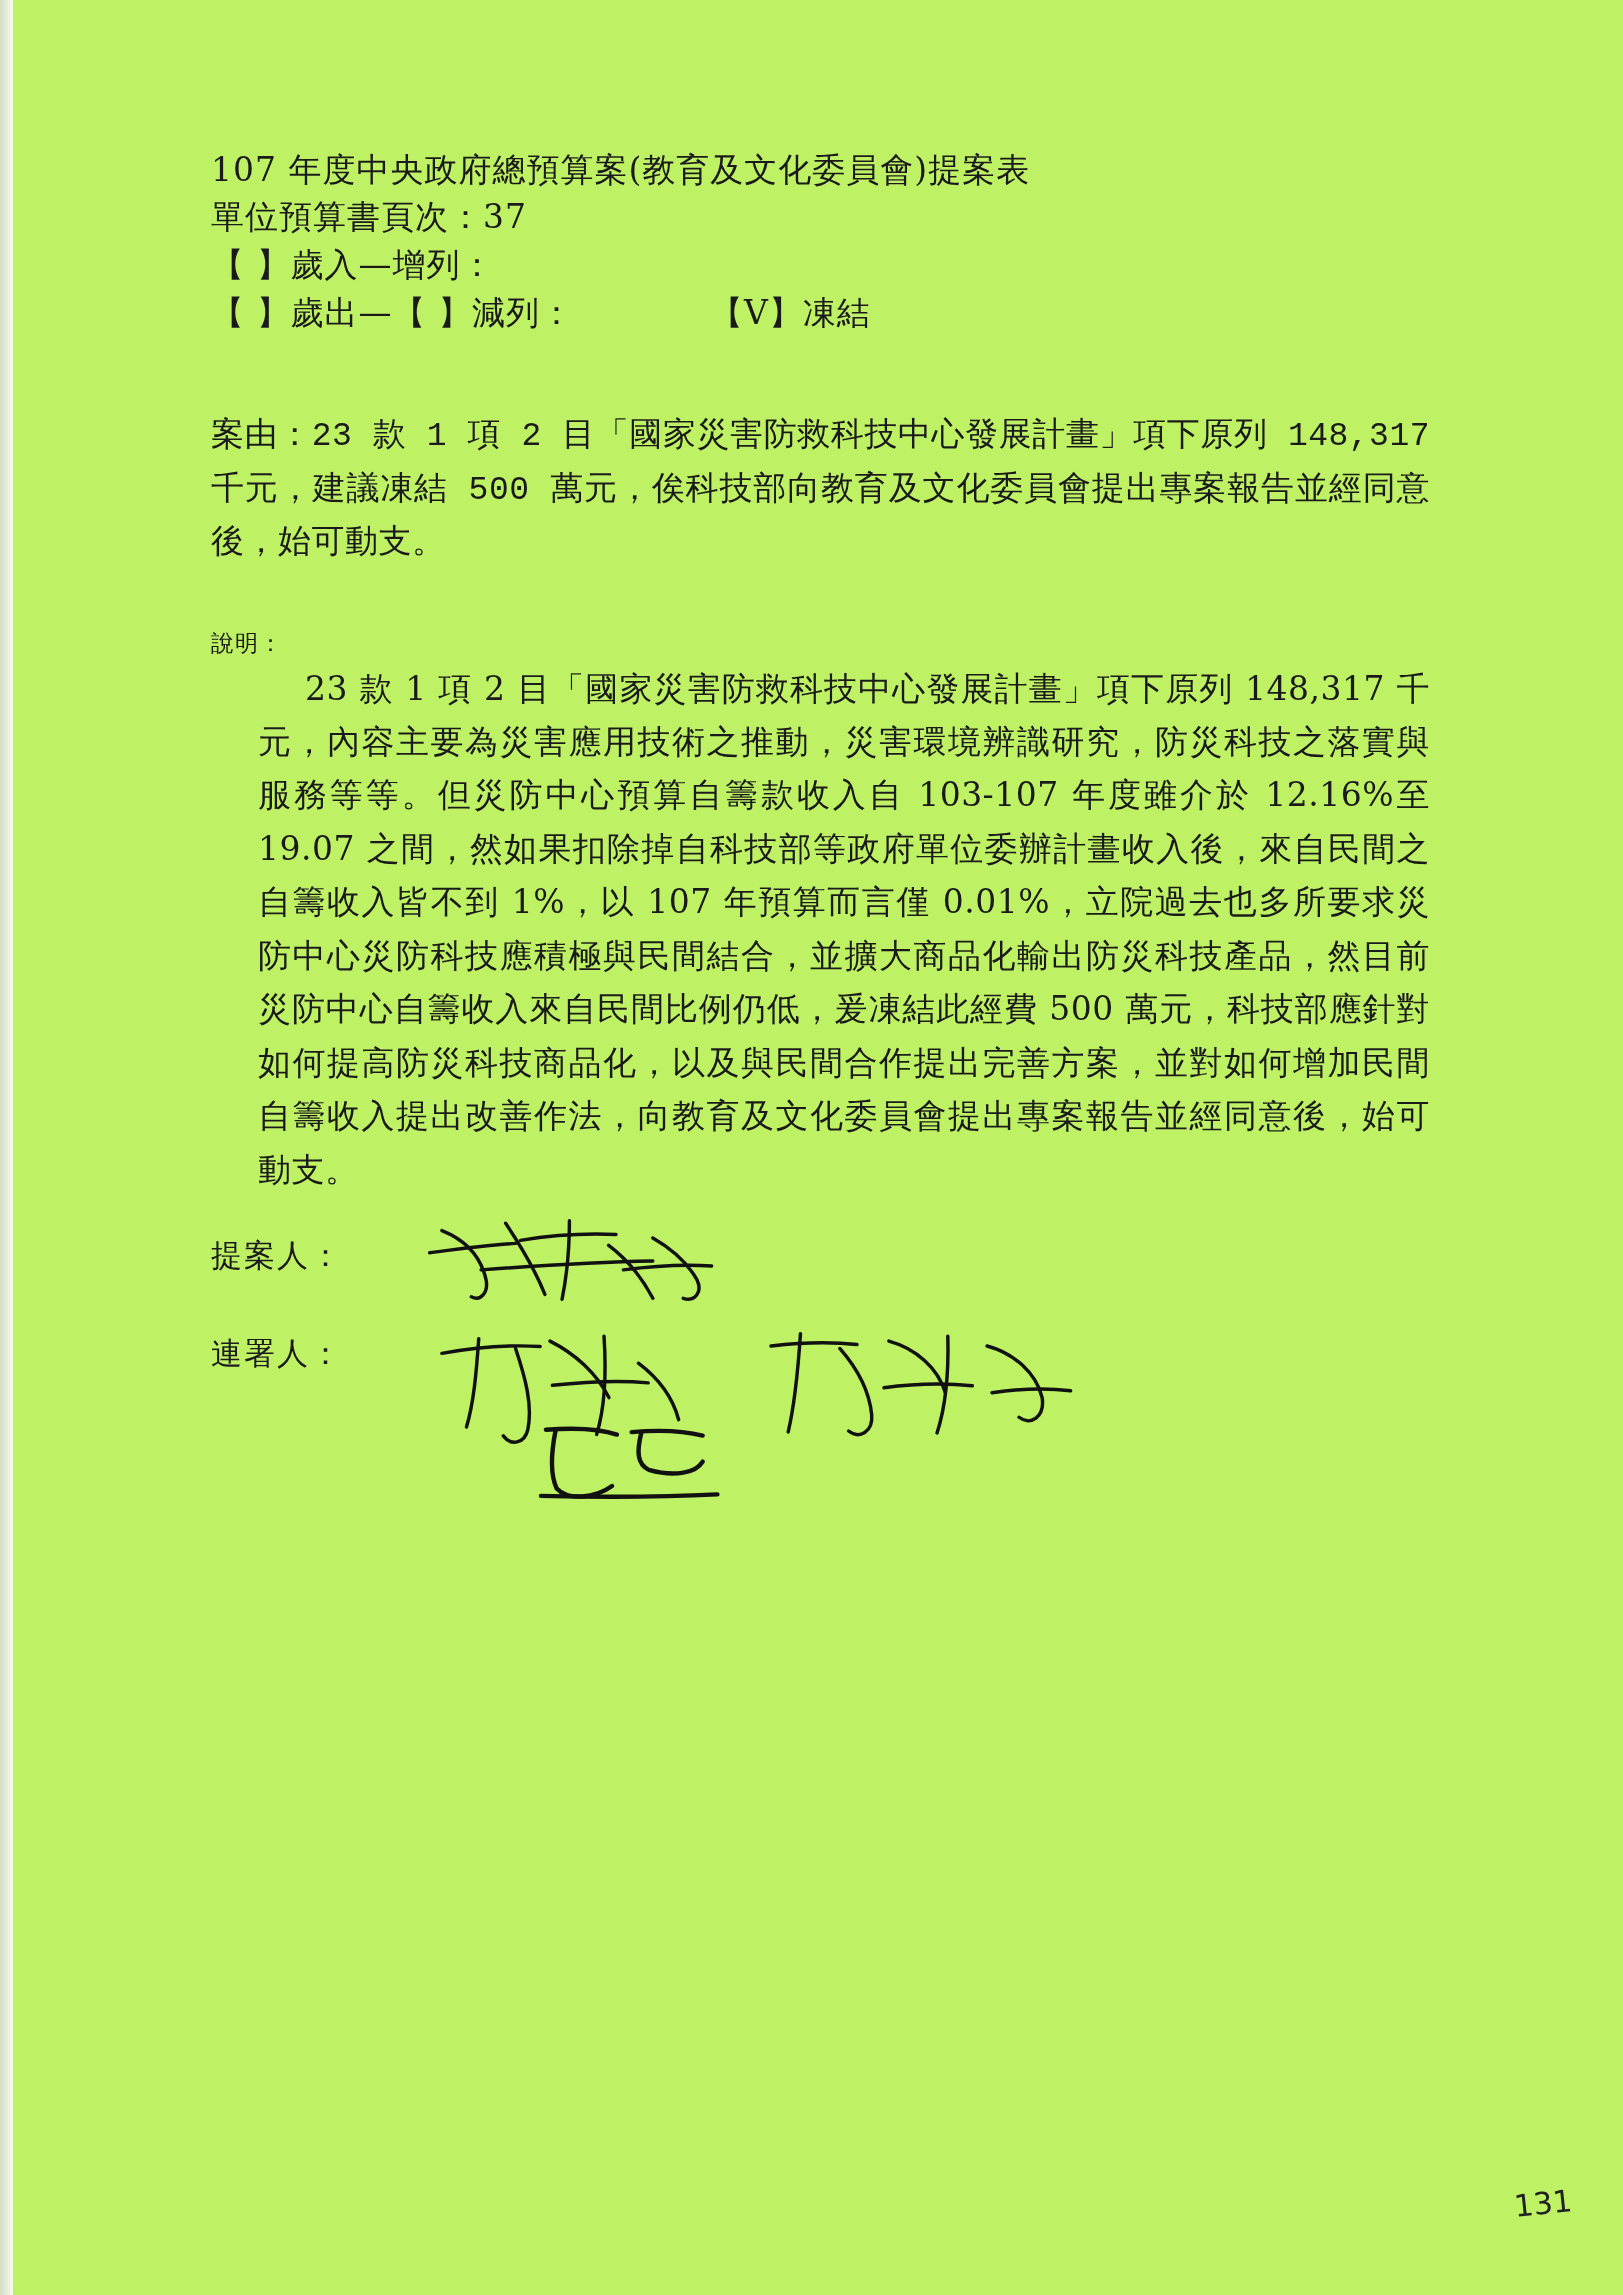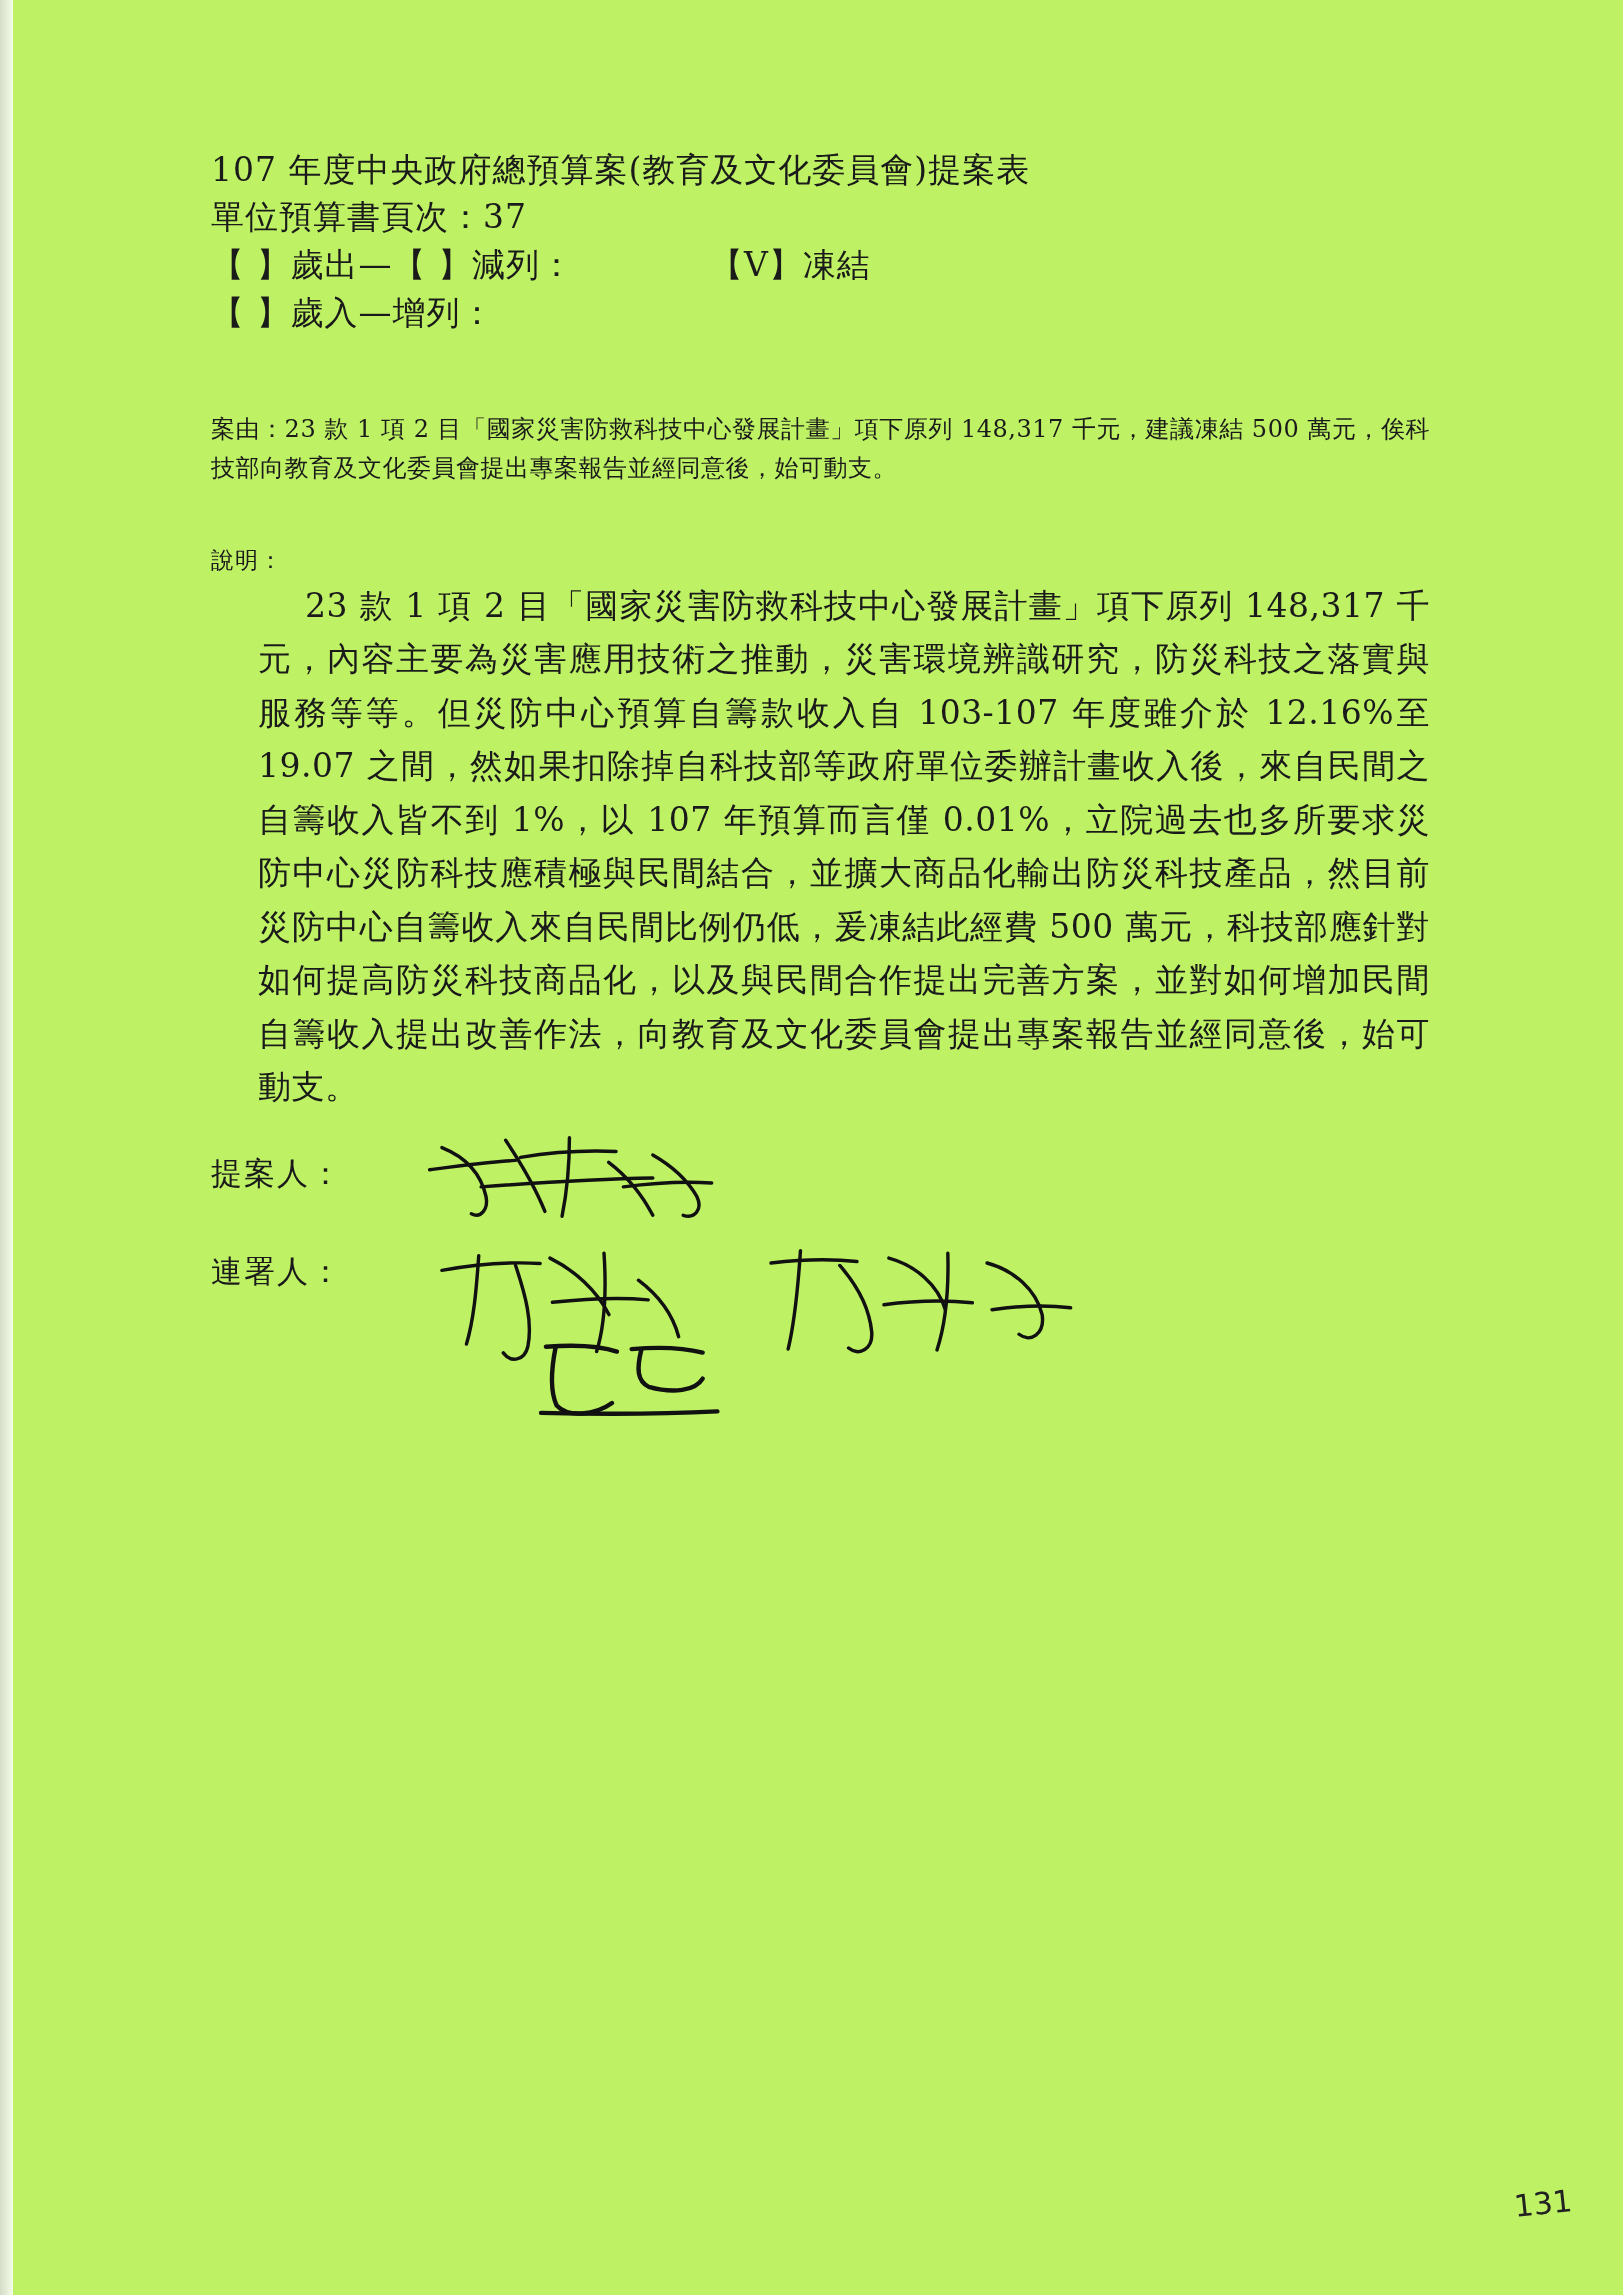--- a/index.html
+++ b/index.html
@@ -59,25 +59,26 @@
     line-height: 1.45;
     letter-spacing: 1px;
     white-space: nowrap;
   }
   .checkline .gap-wide { display: inline-block; width: 113px; }
 
   .spacer-lg { height: 74px; }
   .spacer-md { height: 54px; }
 
   .para {
-    font-size: 24px;
+    font-size: 33px;
     line-height: 1.62;
     letter-spacing: 0.5px;
     text-align: justify;
     text-justify: inter-ideograph;
+    font-family: Liberation Mono, monospace;
   }
   .para.reason {
     margin-top: 0;
   }
   .label-line {
     font-size: 23px;
     line-height: 1.6;
     letter-spacing: 1px;
   }
 
@@ -122,26 +123,26 @@
   }
 </style>
 </head>
 <body>
 
 <div class="page">
   <div class="doc">
 
     <div class="hdr-line">107 年度中央政府總預算案(教育及文化委員會)提案表</div>
     <div class="hdr-line">單位預算書頁次：37</div>
+    <div class="checkline">【  】歲入—增列：</div>
     <div class="checkline">
       <span>【 】歲出—【 】減列：</span>
       <span class="gap-wide"></span>
       <span>【V】凍結</span>
     </div>
-    <div class="checkline">【  】歲入—增列：</div>
 
     <div class="spacer-lg"></div>
 
     <div class="para reason">案由：23 款 1 項 2 目「國家災害防救科技中心發展計畫」項下原列 148,317 千元，建議凍結 500 萬元，俟科技部向教育及文化委員會提出專案報告並經同意後，始可動支。</div>
 
     <div class="spacer-md"></div>
 
     <div class="label-line">說明：</div>
     <div class="explain-body">23 款 1 項 2 目「國家災害防救科技中心發展計畫」項下原列 148,317 千元，內容主要為災害應用技術之推動，災害環境辨識研究，防災科技之落實與服務等等。但災防中心預算自籌款收入自 103-107 年度雖介於 12.16%至 19.07 之間，然如果扣除掉自科技部等政府單位委辦計畫收入後，來自民間之自籌收入皆不到 1%，以 107 年預算而言僅 0.01%，立院過去也多所要求災防中心災防科技應積極與民間結合，並擴大商品化輸出防災科技產品，然目前災防中心自籌收入來自民間比例仍低，爰凍結此經費 500 萬元，科技部應針對如何提高防災科技商品化，以及與民間合作提出完善方案，並對如何增加民間自籌收入提出改善作法，向教育及文化委員會提出專案報告並經同意後，始可動支。</div>
 

